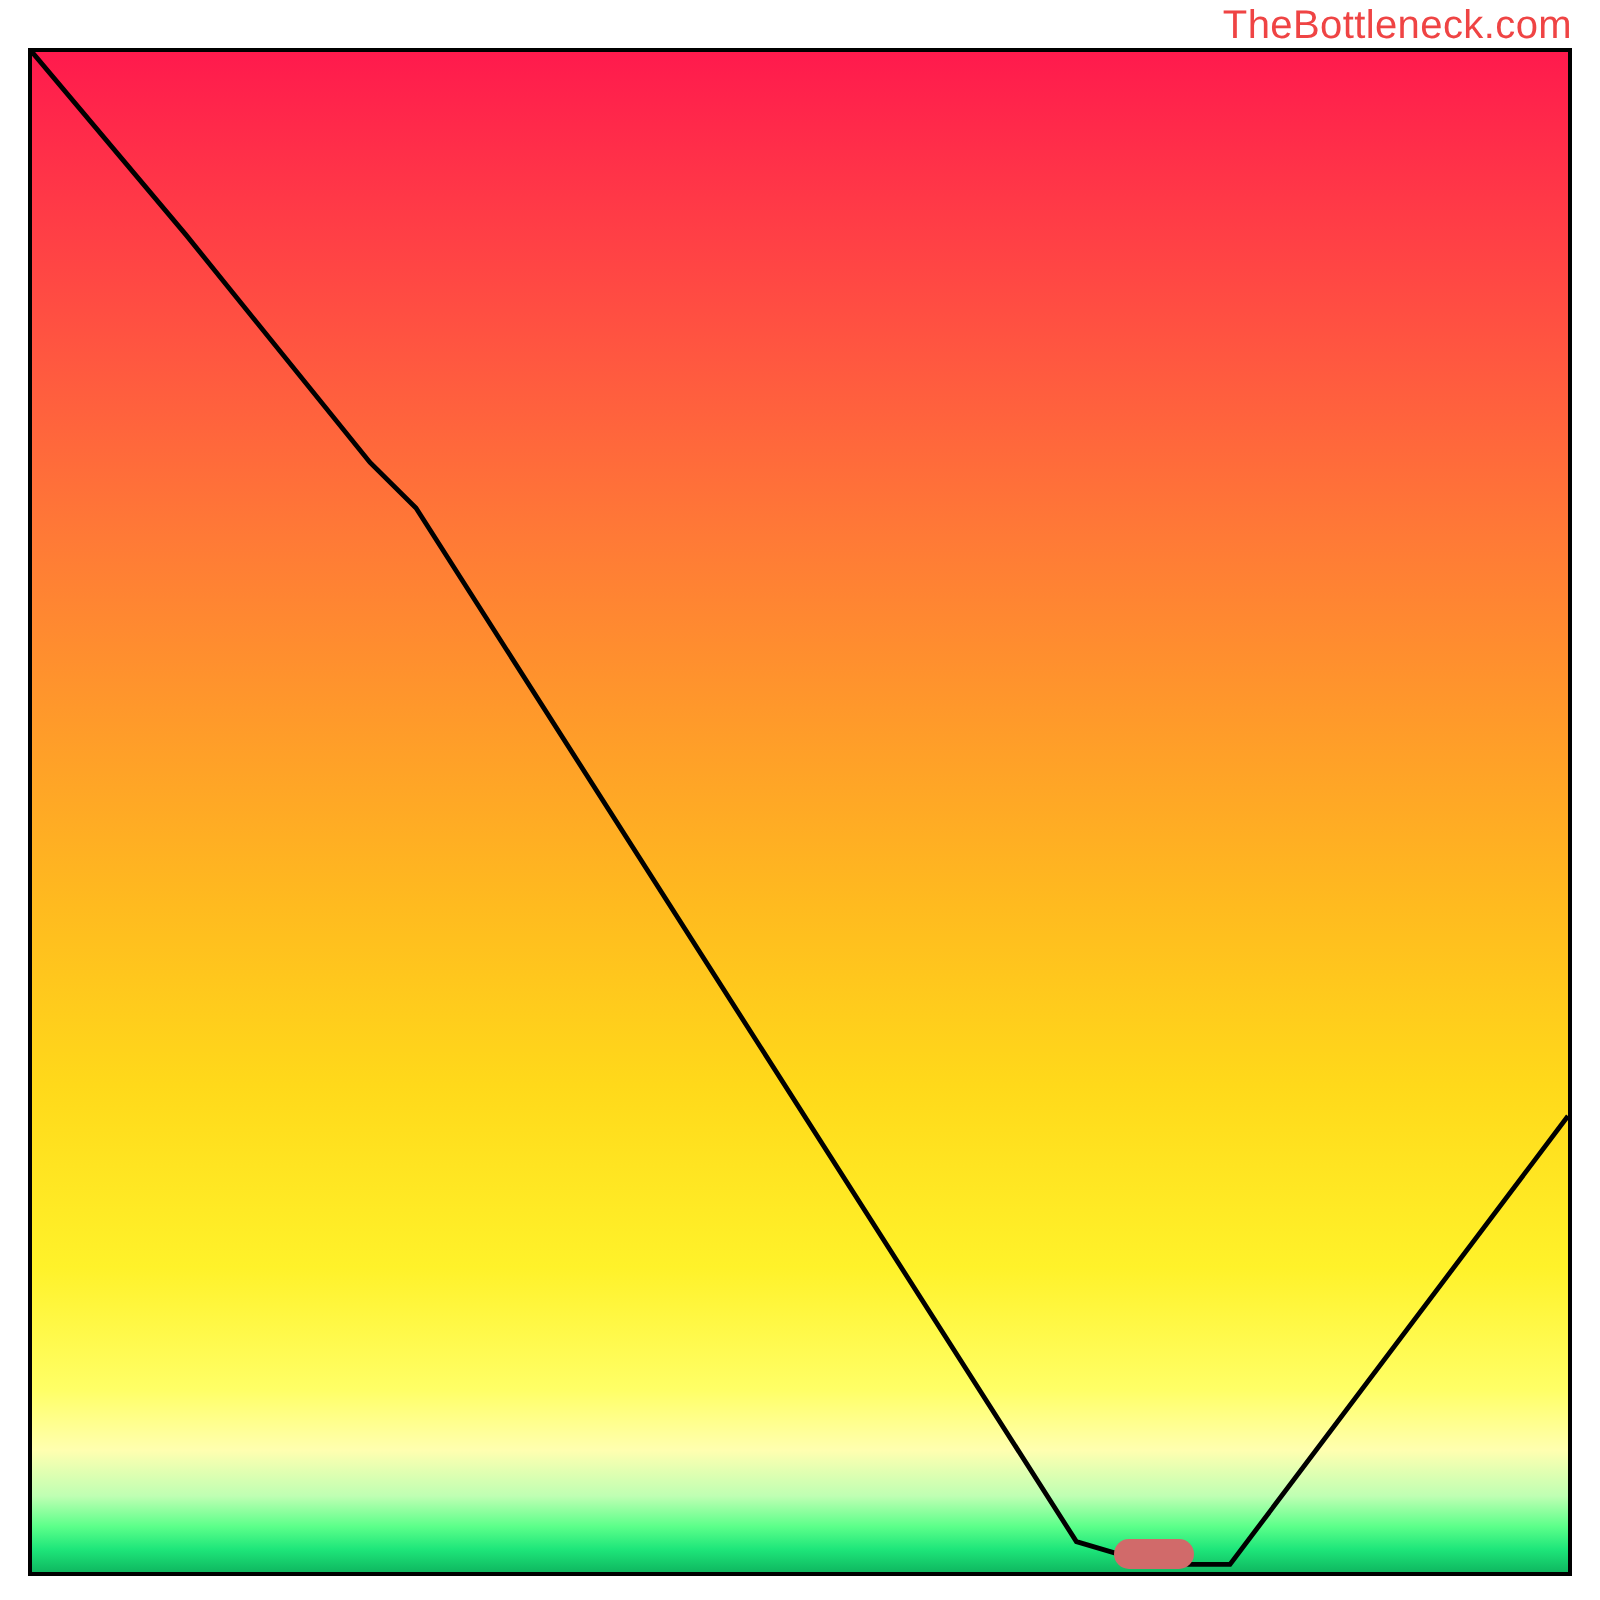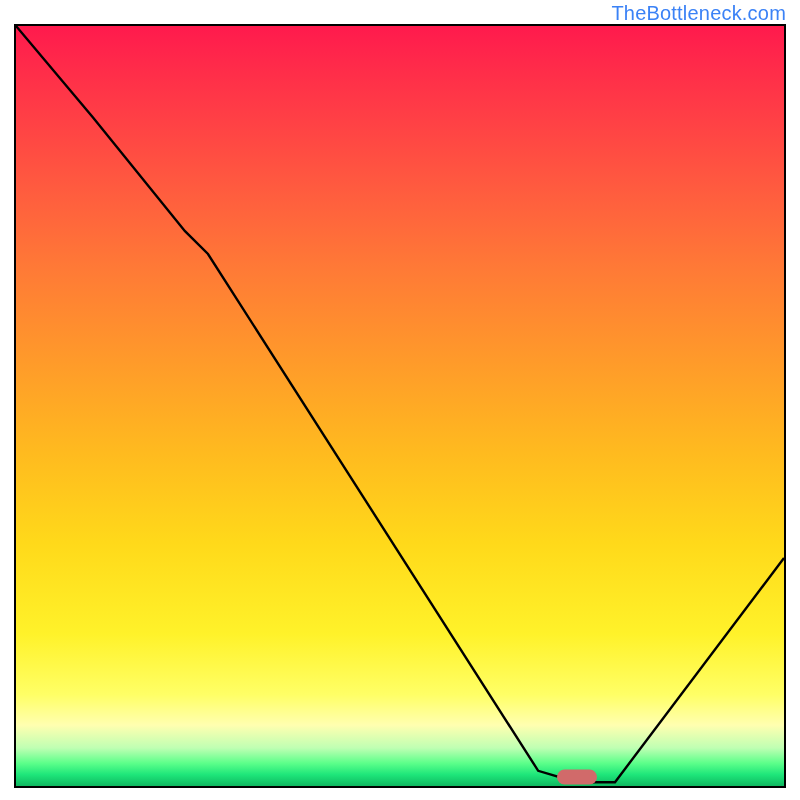--- a/index.html
+++ b/index.html
@@ -51,21 +51,21 @@
     width: 40px;
     height: 15px;
     border-radius: 8px;
     background: #d16a6a;
     transform: translate(-50%, -50%);
   }
   .watermark {
     position: absolute;
     top: 2px;
     right: 14px;
-    color: #3b82f6;
+    color: #ef4444;
     font-size: 20px;
     font-weight: 500;
     letter-spacing: 0.2px;
   }
 </style>
 </head>
 <body>
 
 <div class="watermark">TheBottleneck.com</div>
 

